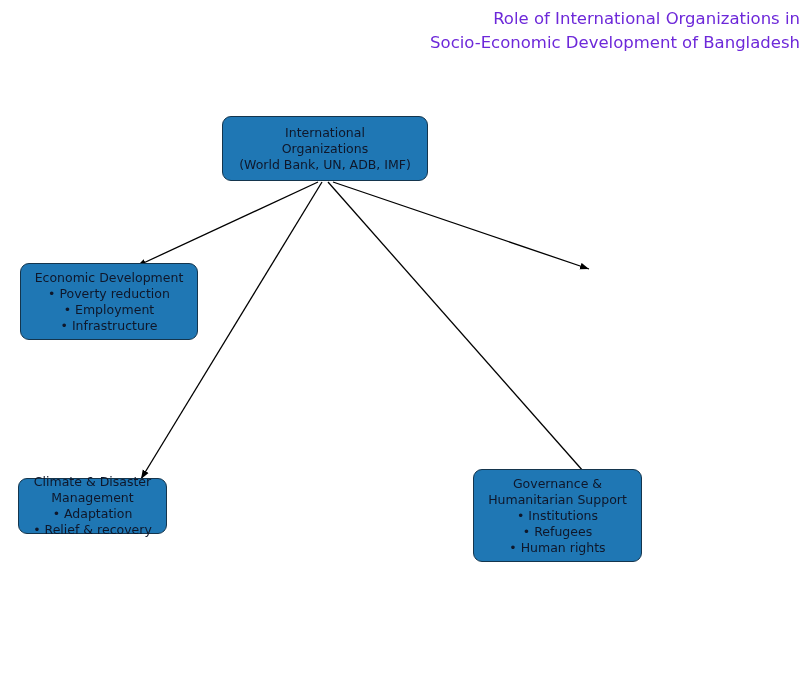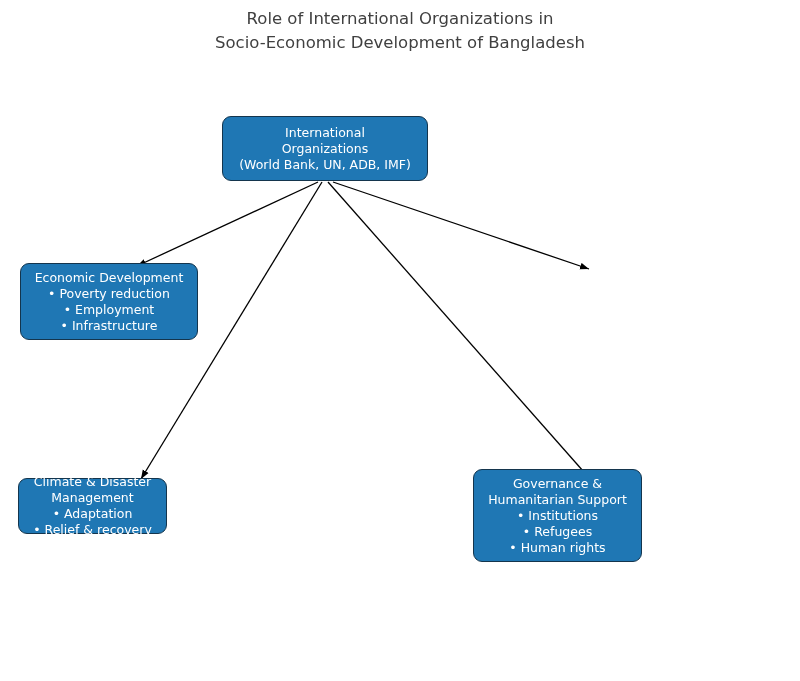--- a/index.html
+++ b/index.html
@@ -13,24 +13,24 @@
     width: 800px;
     height: 681px;
     background: #ffffff;
     overflow: hidden;
   }
   .diagram-title {
     position: absolute;
     top: 7px;
     left: 0;
     width: 100%;
-    text-align: center;
+    text-align: right;
     font-size: 16.5px;
     line-height: 23.5px;
-    color: #404040;
+    color: #6d28d9;
     white-space: pre-line;
   }
   .edges {
     position: absolute;
     top: 0;
     left: 0;
     width: 800px;
     height: 681px;
     pointer-events: none;
   }
@@ -38,21 +38,21 @@
     position: absolute;
     background: #1f77b4;
     border: 1.6px solid #14354d;
     border-radius: 9px;
     display: flex;
     align-items: center;
     justify-content: center;
     text-align: center;
     font-size: 12.5px;
     line-height: 16px;
-    color: #ffffff;
+    color: #0f172a;
     white-space: pre-line;
     padding: 2px 4px;
   }
   .node-center      { left: 222px; top: 116px; width: 206px; height: 65px; }
   .node-economic    { left: 20px;   top: 263px; width: 178px; height: 77px; }
   .node-social      { left: 483px; top: 263px; width: 152px; height: 77px; }
   .node-climate     { left: 18px;  top: 478px; width: 149px; height: 56px; }
   .node-governance  { left: 473px; top: 469px; width: 169px; height: 93px; }
 </style>
 </head>

